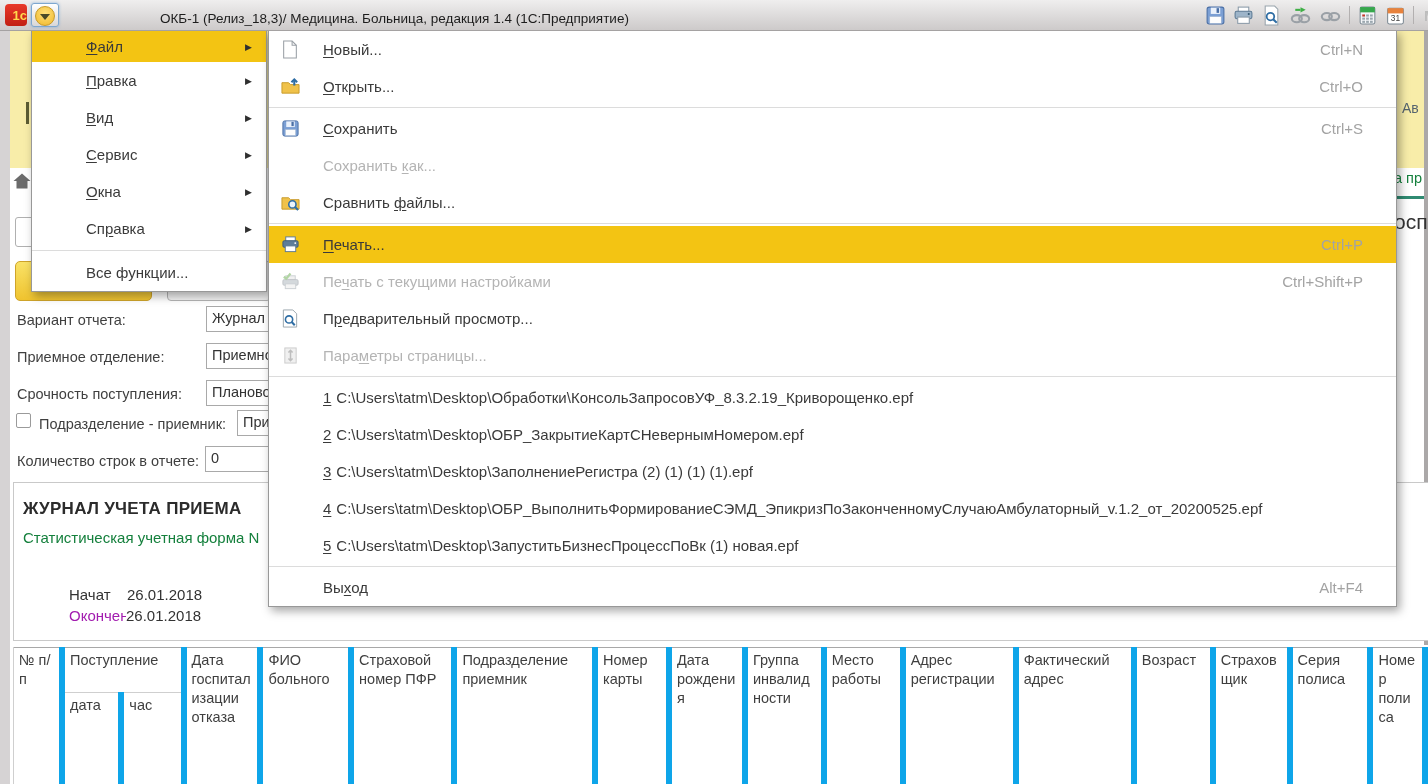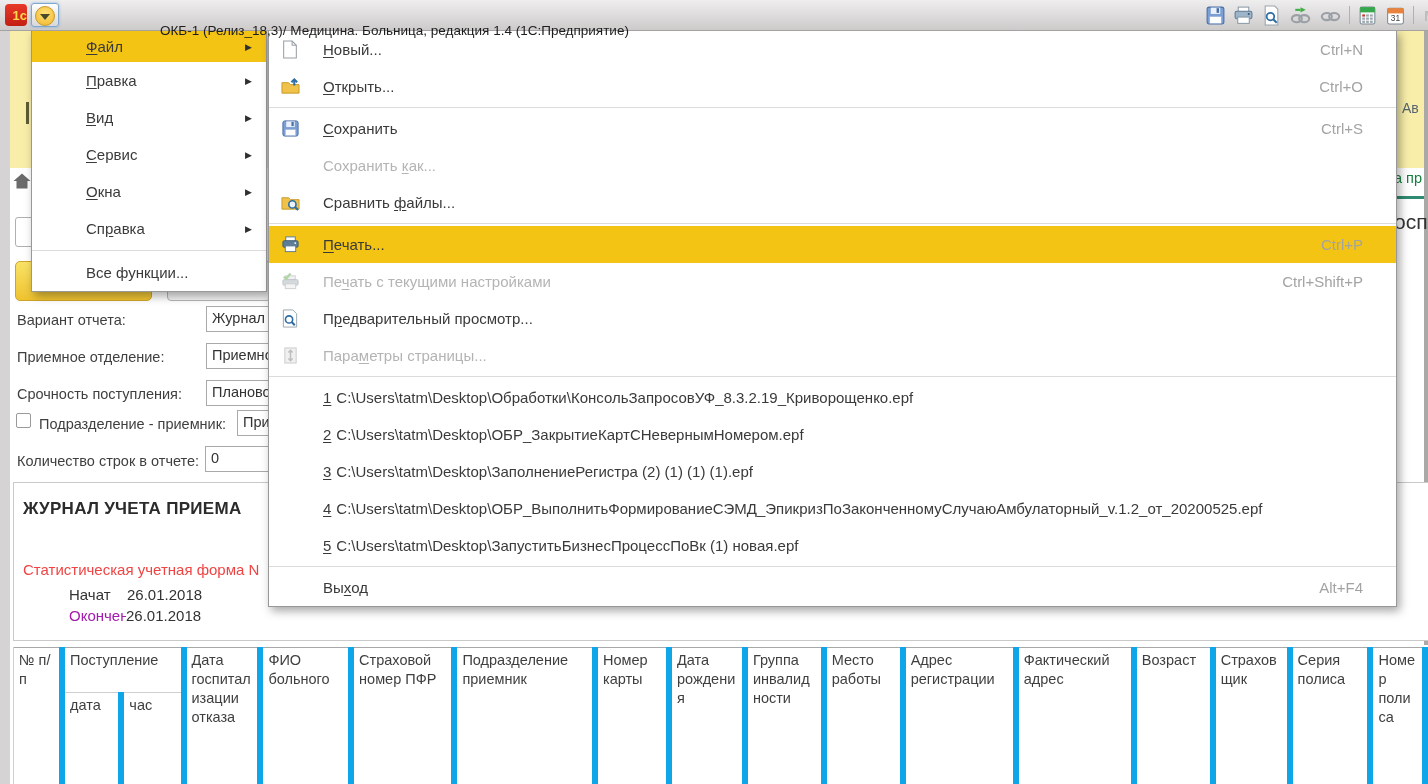--- a/index.html
+++ b/index.html
@@ -14,21 +14,21 @@
     background:linear-gradient(#e8392a,#c21f12);color:#ffd94d;font-weight:bold;font-size:13px;
     display:flex;align-items:center;justify-content:flex-end;}
   .menu-btn{position:absolute;left:31px;top:3px;width:28px;height:24px;border:1px solid #7ea7cf;
     border-radius:3px;background:linear-gradient(#ffffff,#d9d7d7);padding:0;cursor:default;
     box-shadow:0 0 3px rgba(120,170,220,.8);}
   .menu-btn-circle{display:block;margin:2px auto;width:18px;height:18px;border-radius:50%;
     background:radial-gradient(circle at 50% 35%,#ffe07a,#f0b82a);border:1px solid #c79a2a;
     position:relative;}
   .menu-btn-circle .tri{position:absolute;left:4px;top:7px;width:0;height:0;
     border-left:5px solid transparent;border-right:5px solid transparent;border-top:6px solid #4a4a28;}
-  .title-text{position:absolute;left:160px;top:16px;height:24px;line-height:30px;
+  .title-text{position:absolute;left:160px;top:4px;height:24px;line-height:30px;
     font-size:13.5px;color:#1d1d1d;white-space:nowrap;}
   .tb-icons{position:absolute;left:1205px;top:4px;height:22px;display:flex;align-items:center;gap:7px;}
   .tb-icons svg{display:block;}
   .tb-sep{width:1px;height:18px;background:#b3b0b0;}
   .tb-m{font-size:15px;font-weight:bold;color:#bdbdbd;padding-left:3px;}
 
   
   .left-strip{position:absolute;left:0;top:30px;width:10px;height:754px;background:#d6d3d4;}
   .yellow-band{position:absolute;left:10px;top:30px;width:1418px;height:138px;background:#f8eda9;}
   .right-edge{position:absolute;left:1424px;top:30px;width:4px;height:615px;background:#aba8a8;}
@@ -49,21 +49,21 @@
   .f-label{position:absolute;font-size:14.5px;color:#3f3f3f;white-space:nowrap;}
   .f-input{position:absolute;height:26px;box-sizing:border-box;border:1px solid #a9a9a9;
     background:#fff;font-size:14.5px;color:#333;padding:3px 5px;font-family:inherit;}
   .checkbox{position:absolute;left:16px;top:413px;width:15px;height:15px;background:#fff;
     border:1px solid #9a9a9a;border-radius:2px;box-sizing:border-box;}
 
   .report{position:absolute;left:13px;top:482px;width:1415px;height:159px;background:#fff;
     border:1px solid #c9c9c9;border-right:none;box-sizing:border-box;}
   .rep-title{position:absolute;left:9px;top:16px;font-size:17px;font-weight:bold;color:#2b2b2b;
     letter-spacing:.3px;white-space:nowrap;}
-  .rep-sub{position:absolute;left:9px;top:78px;font-size:15px;color:#ef4444;white-space:nowrap;}
+  .rep-sub{position:absolute;left:9px;top:46px;font-size:15px;color:#15803d;white-space:nowrap;}
   .rep-beg-l{position:absolute;left:55px;top:103px;font-size:15px;color:#333;}
   .rep-beg-v{position:absolute;left:113px;top:103px;font-size:15px;color:#333;}
   .rep-end-l{position:absolute;left:55px;top:124px;font-size:15px;color:#a21caf;width:57px;
     overflow:hidden;white-space:nowrap;}
   .rep-end-v{position:absolute;left:112px;top:124px;font-size:15px;color:#333;background:#fff;}
 
   .table-wrap{position:absolute;left:13px;top:647px;width:1415px;height:137px;overflow:hidden;}
   table.rep{border-collapse:collapse;table-layout:fixed;height:137px;}
   table.rep td{border-left:1px solid #cfcfcf;border-right:6px solid #0ea5e9;vertical-align:top;
     font-size:14.5px;line-height:1.3;color:#3f3f3f;padding:3px 5px;overflow:hidden;

